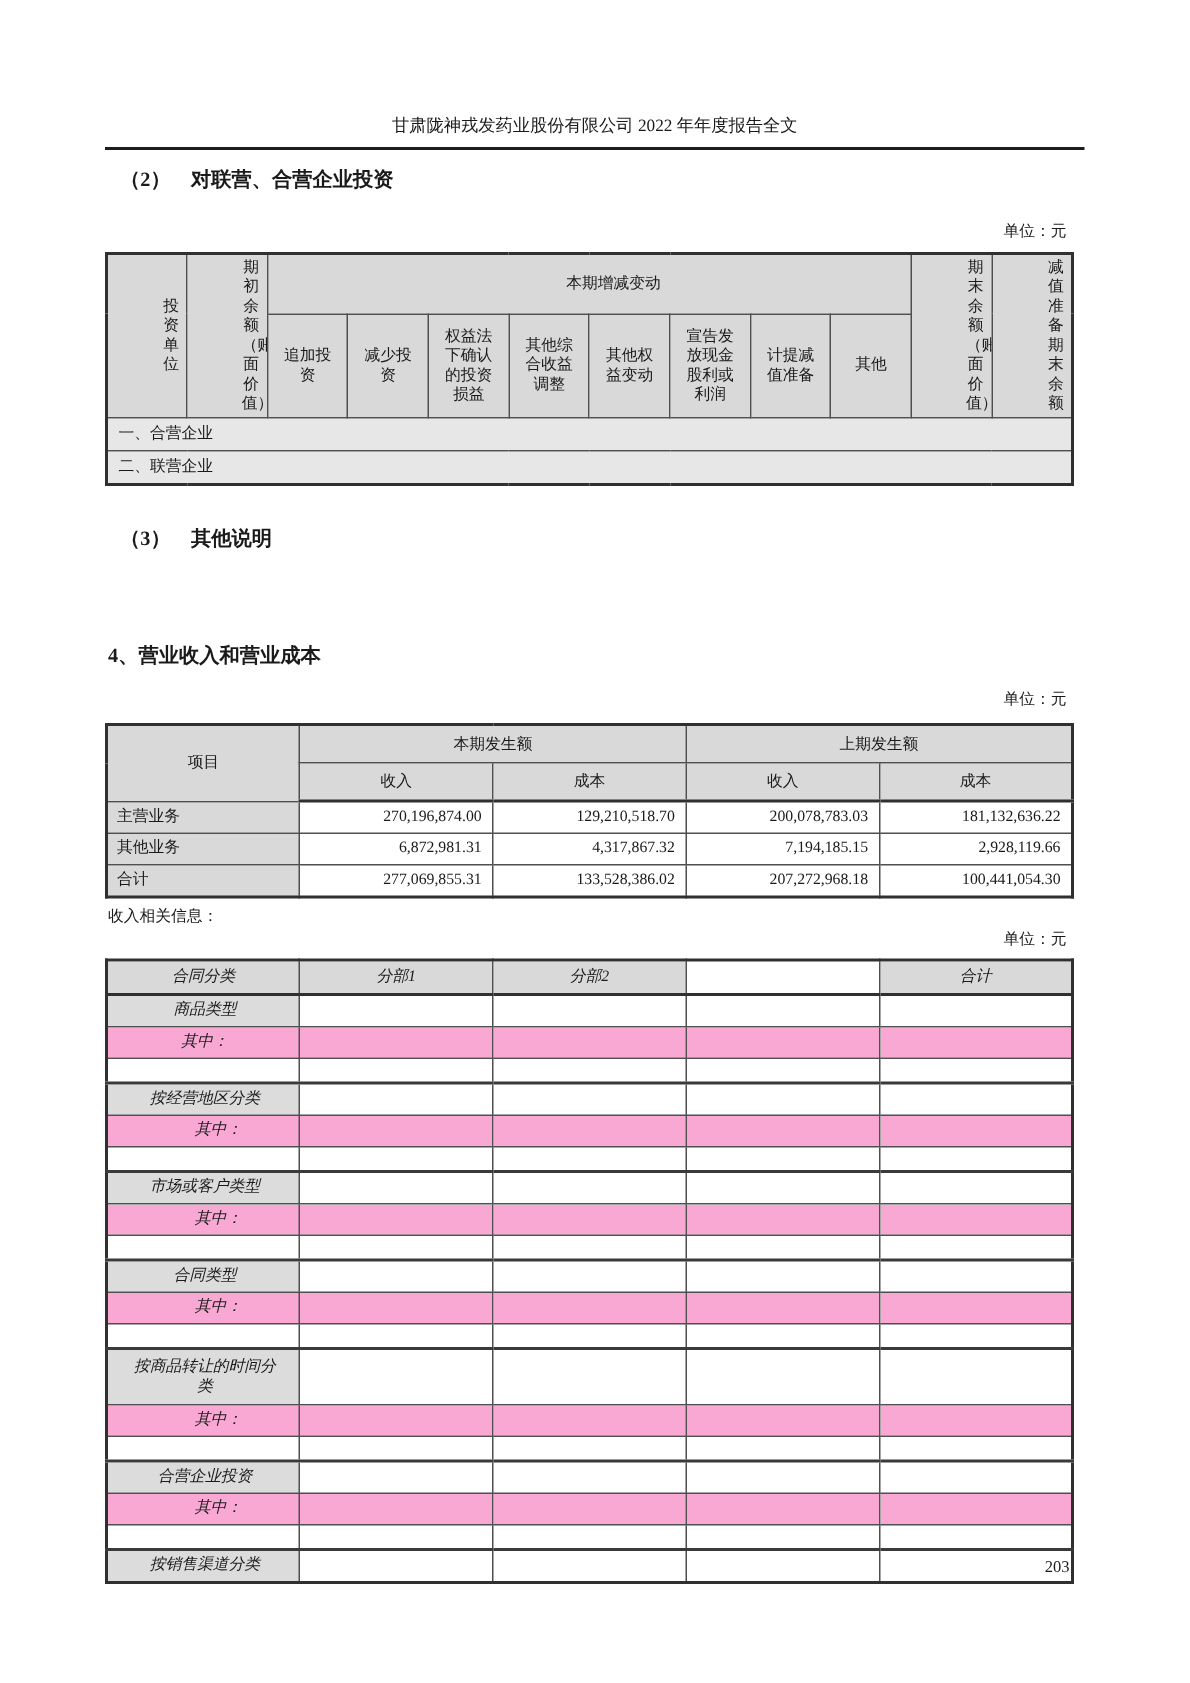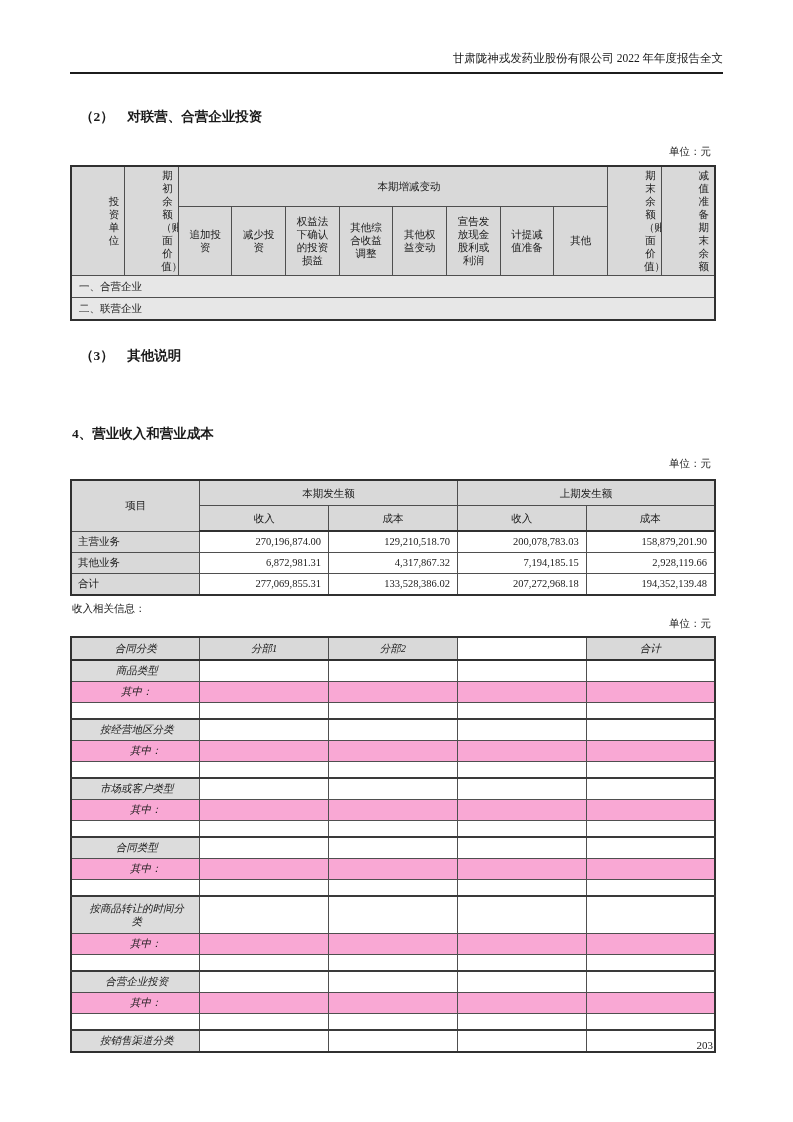--- a/index.html
+++ b/index.html
@@ -3,26 +3,26 @@
 <meta charset="utf-8">
 <style>
   html,body{margin:0;padding:0;}
   body{
     width:793px;height:1122px;background:#ffffff;position:relative;overflow:hidden;
     font-family:"Liberation Serif","DejaVu Serif",serif;color:#1a1a1a;
   }
   .content{padding:0 70px 0 70px;width:653px;}
   
   .doc-header{
-    margin-top:50px;text-align:right;font-size:11.5px;line-height:16px;
+    margin-top:76px;text-align:center;font-size:11.5px;line-height:16px;
     padding-bottom:6px;border-bottom:2px solid #1c1c1c;
   }
   
   .h-sub{font-size:13.5px;font-weight:bold;line-height:18px;margin:0;padding-left:10px;white-space:pre-line;}
-  .h-sub.s2{margin-top:34px;}
+  .h-sub.s2{margin-top:11px;}
   .h-sub.s3{margin-top:26px;}
   .h-num{font-size:13.5px;font-weight:bold;line-height:18px;margin:0;margin-top:60px;padding-left:2px;}
   .unit{font-size:10.5px;line-height:14px;text-align:right;padding-right:12px;}
   .unit.u1{margin-top:19px;}
   .unit.u2{margin-top:14px;}
   .unit.u3{margin-top:1px;}
   .note{font-size:10.5px;line-height:15px;margin-top:5px;padding-left:2px;}
   
   table.t{border-collapse:collapse;width:646px;table-layout:fixed;border:2px solid #303030;}
   table.t td{
@@ -150,35 +150,35 @@
         <td class="hc">收入</td>
         <td class="hc">成本</td>
         <td class="hc">收入</td>
         <td class="hc">成本</td>
       </tr>
       <tr>
         <td class="lab">主营业务</td>
         <td class="num">270,196,874.00</td>
         <td class="num">129,210,518.70</td>
         <td class="num">200,078,783.03</td>
-        <td class="num">158,879,201.90</td>
+        <td class="num">181,132,636.22</td>
       </tr>
       <tr>
         <td class="lab">其他业务</td>
         <td class="num">6,872,981.31</td>
         <td class="num">4,317,867.32</td>
         <td class="num">7,194,185.15</td>
         <td class="num">2,928,119.66</td>
       </tr>
       <tr>
         <td class="lab">合计</td>
         <td class="num">277,069,855.31</td>
         <td class="num">133,528,386.02</td>
         <td class="num">207,272,968.18</td>
-        <td class="num">194,352,139.48</td>
+        <td class="num">100,441,054.30</td>
       </tr>
     </tbody>
   </table>
 
   <div class="note">收入相关信息：</div>
 
   <div class="unit u3">单位：元</div>
 
   <table class="t t3">
     <colgroup>

